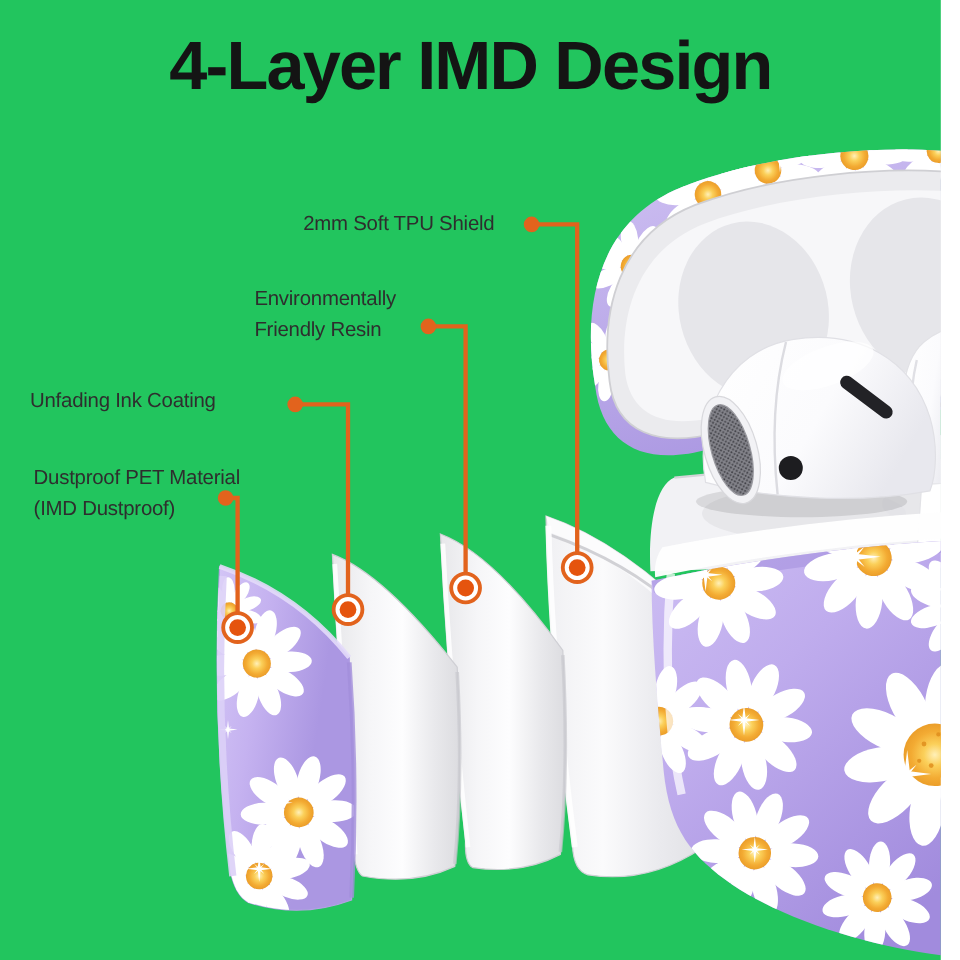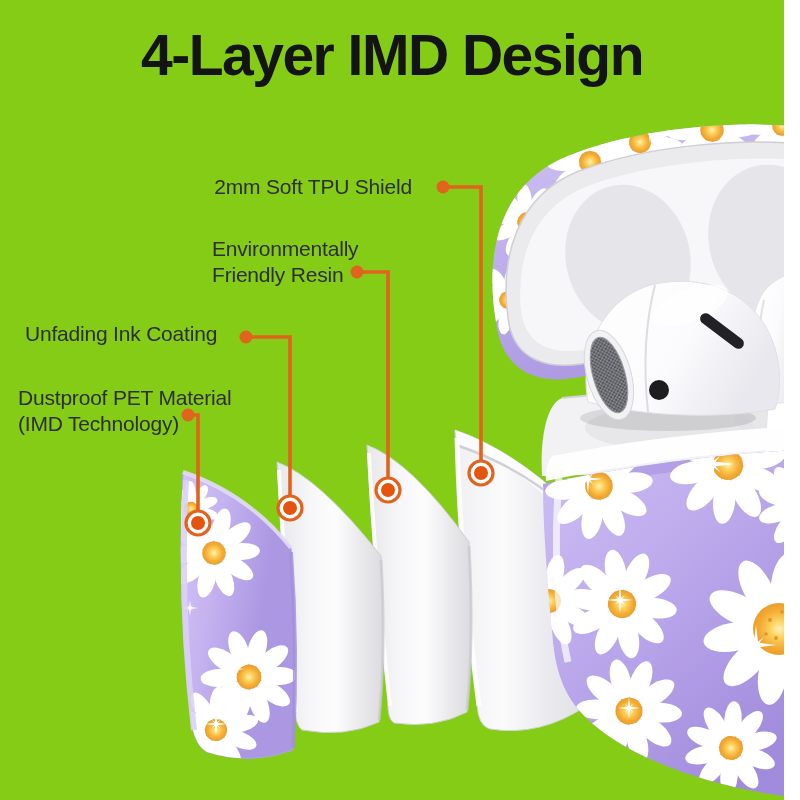--- a/index.html
+++ b/index.html
@@ -3,37 +3,37 @@
 <meta charset="utf-8">
 <style>
   :root{
     --accent:#E2631D;
     --accent-deep:#E5540E;
     --text-color:#2E2E2E;
     --title-color:#141414;
   }
   html,body{margin:0;padding:0;background:#ffffff;}
   .stage{
-    position:relative;width:784px;height:800px;background:#84cc16;overflow:hidden;
+    position:relative;width:784px;height:800px;background:#22c55e;overflow:hidden;
     font-family:"Liberation Sans","DejaVu Sans",sans-serif;
   }
   .stage > svg{position:absolute;left:0;top:0;}
   .title{
     position:absolute;top:24px;left:0;width:100%;text-align:center;
     font-size:57px;line-height:1.1;font-weight:bold;letter-spacing:-1.5px;
     color:var(--title-color);margin:0;
   }
   .callout{
-    position:absolute;font-size:21px;line-height:25.5px;letter-spacing:-0.2px;
+    position:absolute;font-size:17px;line-height:25.5px;letter-spacing:-0.2px;
     color:var(--text-color);white-space:nowrap;
   }
   .callout-1{top:174px;right:372px;text-align:right;}
   .callout-2{top:236px;left:212px;}
   .callout-3{top:321px;left:25px;}
-  .callout-4{top:385px;left:18px;}
+  .callout-4{top:385px;left:28px;}
   .leader{fill:none;stroke:var(--accent,#E2631D);stroke-width:3.6px;}
   .leader-dot{fill:var(--accent,#E2631D);}
   .marker-ring{fill:#ffffff;stroke:var(--accent,#E2631D);stroke-width:3.2px;}
   .marker-dot{fill:var(--accent-deep,#E5540E);}
 </style>
 </head>
 <body>
 
 <div class="stage">
 
@@ -274,16 +274,16 @@
   </div>
   <div class="callout callout-3">
     <span>Unfading Ink Coating</span>
   </div>
   <div class="callout callout-2">
     <div>Environmentally</div>
     <div>Friendly Resin</div>
   </div>
   <div class="callout callout-4">
     <div>Dustproof PET Material</div>
-    <div>(IMD Technology)</div>
+    <div>(IMD Dustproof)</div>
   </div>
 
 </div>
 
 </body></html>

